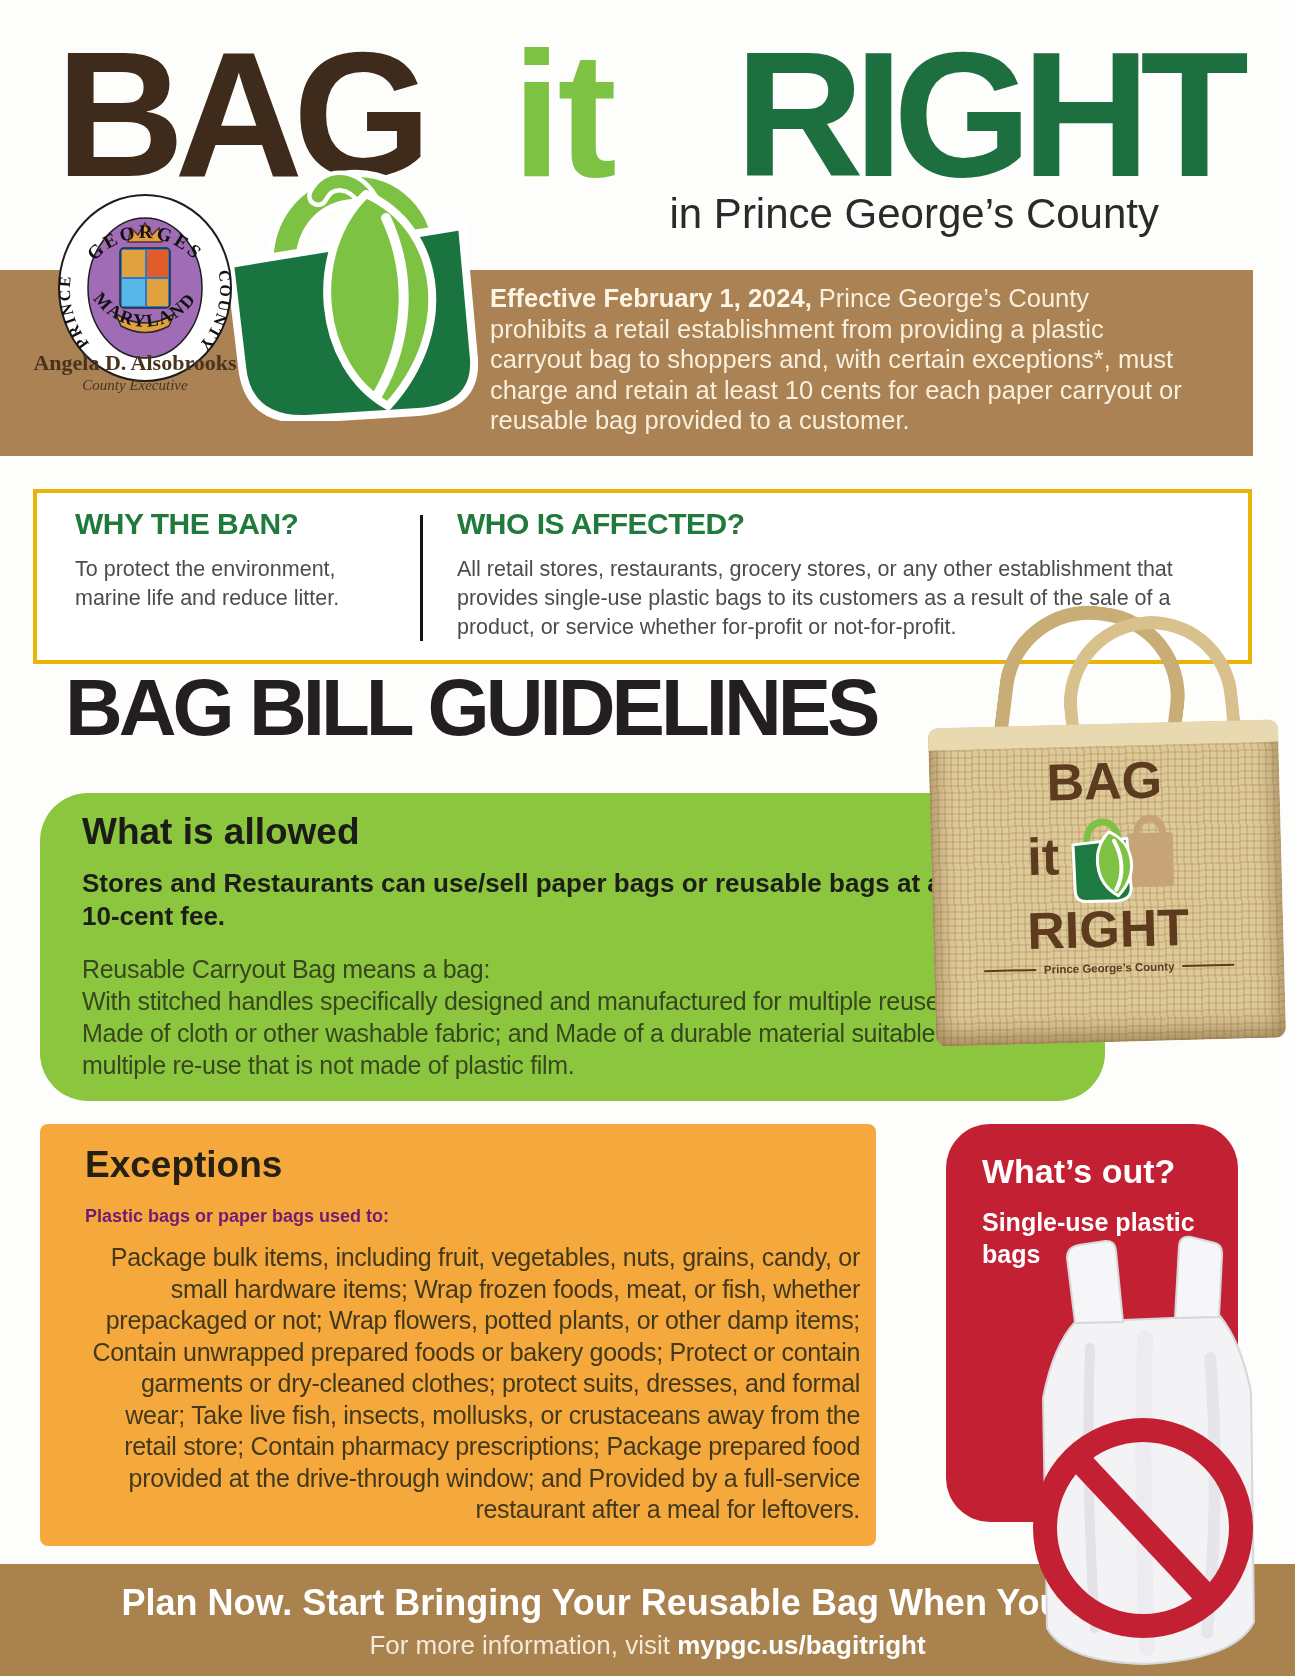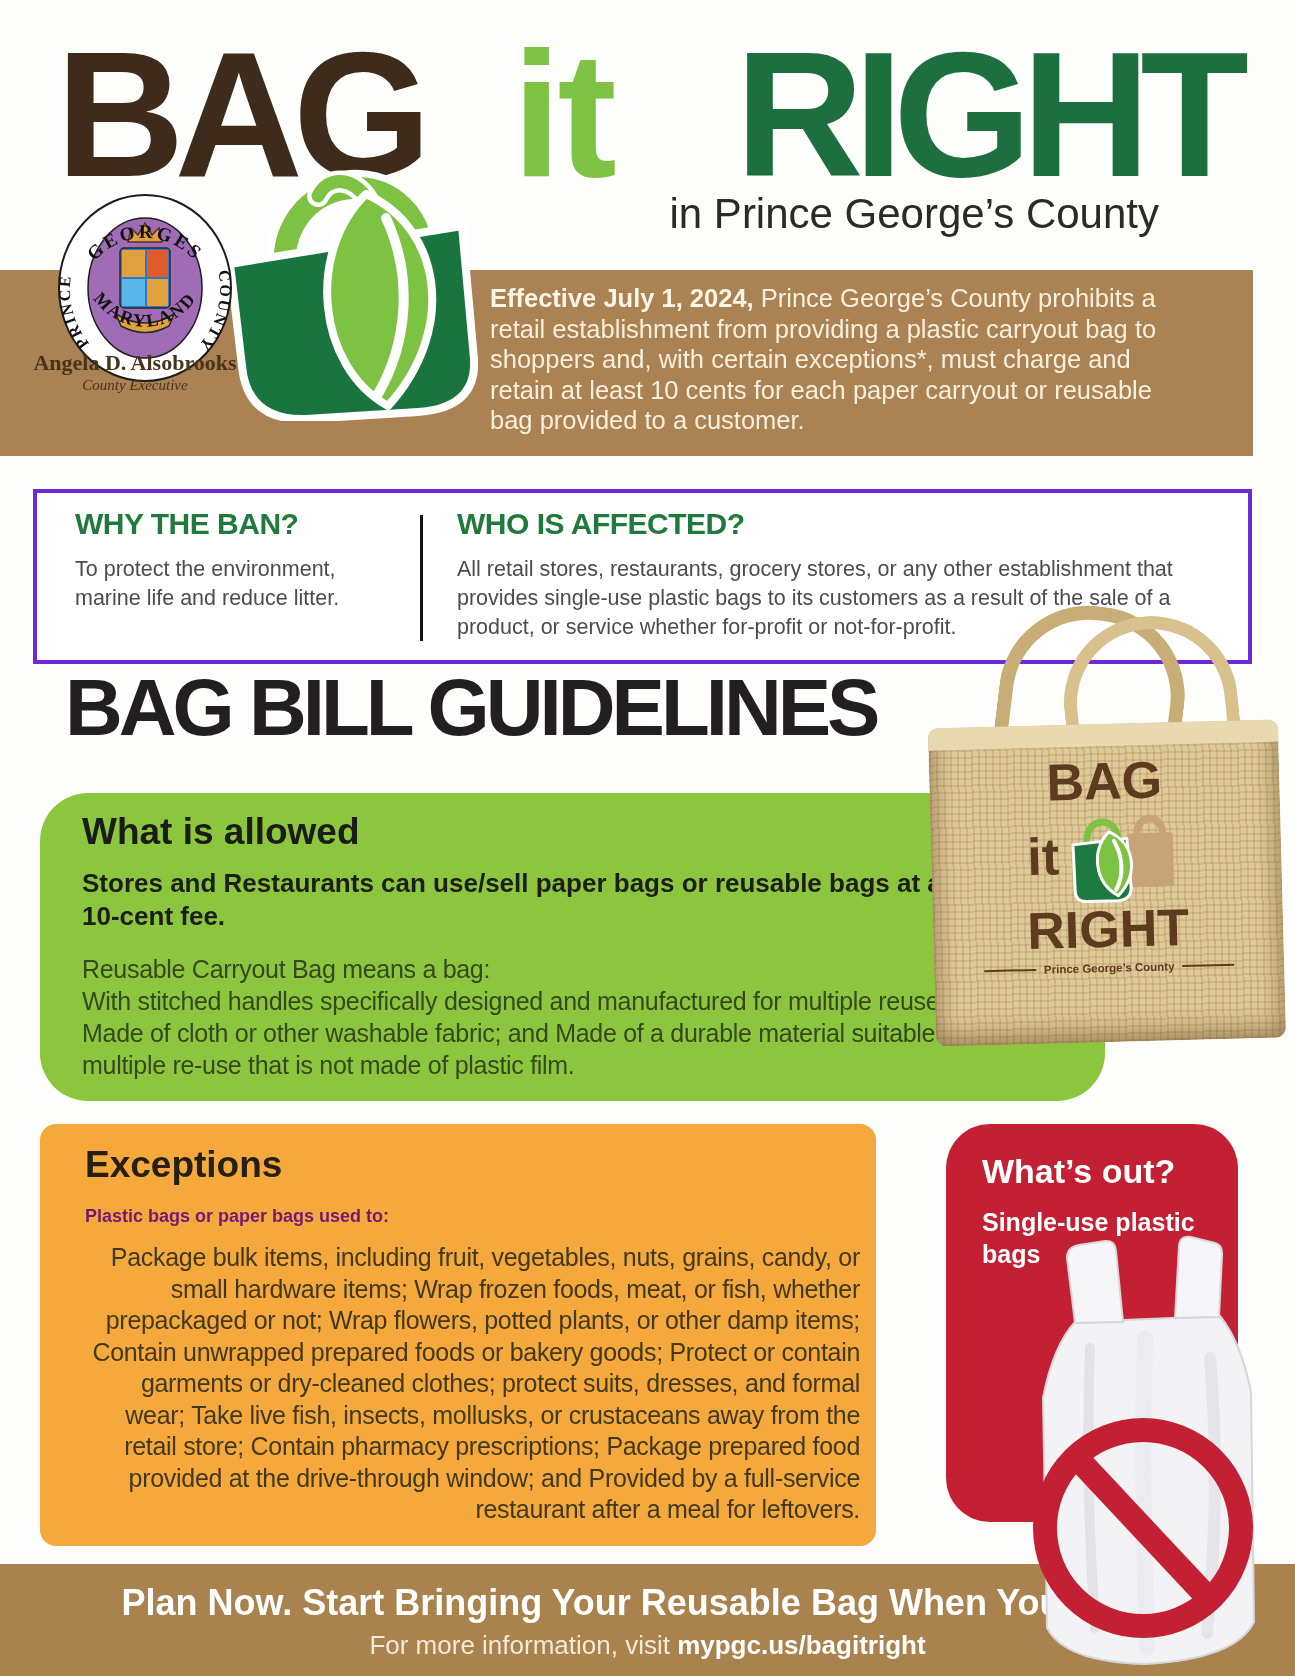--- a/index.html
+++ b/index.html
@@ -21,21 +21,21 @@
               font-family:"Liberation Serif",serif;font-style:italic;font-size:15px;color:#49331d;}
 
   
   .banner{position:absolute;left:0;top:270px;width:1253px;height:186px;background:#aa8253;z-index:1;}
   .banner p{position:absolute;left:490px;top:13px;width:700px;margin:0;
             font-size:25.5px;line-height:30.5px;color:#f8efdd;}
   .banner b{font-weight:bold;color:#fdf6e7;}
 
   
   .info-box{position:absolute;left:33px;top:489px;width:1219px;height:175px;box-sizing:border-box;
-            background:#fff;border:4px solid #6d28d9;z-index:1;}
+            background:#fff;border:4px solid #eab308;z-index:1;}
   .info-divider{position:absolute;left:383px;top:22px;width:3px;height:126px;background:#131313;}
   .info-col{position:absolute;top:14px;}
   .info-col.left{left:38px;width:320px;}
   .info-col.right{left:420px;width:752px;}
   .info-col h3{margin:0;font-size:30px;font-weight:bold;color:#1f7a3c;letter-spacing:-0.5px;}
   .info-col p{margin:14px 0 0 0;font-size:21.5px;line-height:29px;color:#4c4c4e;}
 
   
   .guidelines-title{position:absolute;left:65px;top:662px;font-size:80px;font-weight:bold;
                     letter-spacing:-4px;color:#231f20;z-index:1;}
@@ -65,21 +65,21 @@
   .tote-top{position:absolute;left:0;top:0;width:100%;height:22px;background:#e9d9b1;border-radius:10px 10px 0 0;}
   .tote-print{position:absolute;left:0;top:34px;width:100%;text-align:center;color:#5d3b1f;}
   .print-row{display:flex;justify-content:center;align-items:center;gap:6px;}
   .print-word{font-size:52px;font-weight:bold;line-height:0.92;letter-spacing:0px;}
   .print-caption{margin-top:8px;display:flex;align-items:center;justify-content:center;gap:8px;
                  font-size:11.5px;font-weight:bold;color:#5d3b1f;}
   .print-caption .rule{width:52px;height:0;border-top:2px solid #5d3b1f;}
 
   
   .exceptions-box{position:absolute;left:40px;top:1124px;width:836px;height:422px;background:#f5a83b;
-                  border-radius:16px;z-index:1;}
+                  border-radius:8px;z-index:1;}
   .exceptions-box h2{margin:0;position:absolute;left:45px;top:20px;font-size:37px;font-weight:bold;color:#262013;}
   .exceptions-bold{position:absolute;left:45px;top:82px;margin:0;font-size:18px;font-weight:bold;color:#701a75;}
   .exceptions-body{position:absolute;left:45px;top:118px;width:775px;margin:0;
                    font-size:25px;line-height:31.5px;color:#42391c;letter-spacing:-0.3px;text-align:right;}
 
   
   .out-box{position:absolute;left:946px;top:1124px;width:292px;height:398px;background:#c42033;
            border-radius:44px;z-index:2;}
   .out-box h2{margin:0;position:absolute;left:36px;top:28px;font-size:34px;font-weight:bold;color:#ffffff;text-align:right;}
   .out-box p{position:absolute;left:36px;top:82px;width:245px;margin:0;
@@ -139,21 +139,21 @@
       <textPath href="#arcLeft" startOffset="50%" text-anchor="middle">PRINCE</textPath>
     </text>
     <text font-family="Liberation Serif,serif" font-size="16" font-weight="bold" fill="#111111" letter-spacing="2">
       <textPath href="#arcRight" startOffset="50%" text-anchor="middle">COUNTY</textPath>
     </text>
   </svg>
   <div class="exec-name">Angela D. Alsobrooks</div>
   <div class="exec-title">County Executive</div>
 
   <div class="banner">
-    <p><b>Effective July 1, 2024,</b><span> Prince George’s County prohibits a retail establishment from providing a plastic carryout bag to shoppers and, with certain exceptions*, must charge and retain at least 10 cents for each paper carryout or reusable bag provided to a customer.</span></p>
+    <p><b>Effective February 1, 2024,</b><span> Prince George’s County prohibits a retail establishment from providing a plastic carryout bag to shoppers and, with certain exceptions*, must charge and retain at least 10 cents for each paper carryout or reusable bag provided to a customer.</span></p>
   </div>
 
   <div class="info-box">
     <div class="info-divider"></div>
     <div class="info-col left">
       <h3>WHY THE BAN?</h3>
       <p>To protect the environment, marine life and reduce litter.</p>
     </div>
     <div class="info-col right">
       <h3>WHO IS AFFECTED?</h3>

